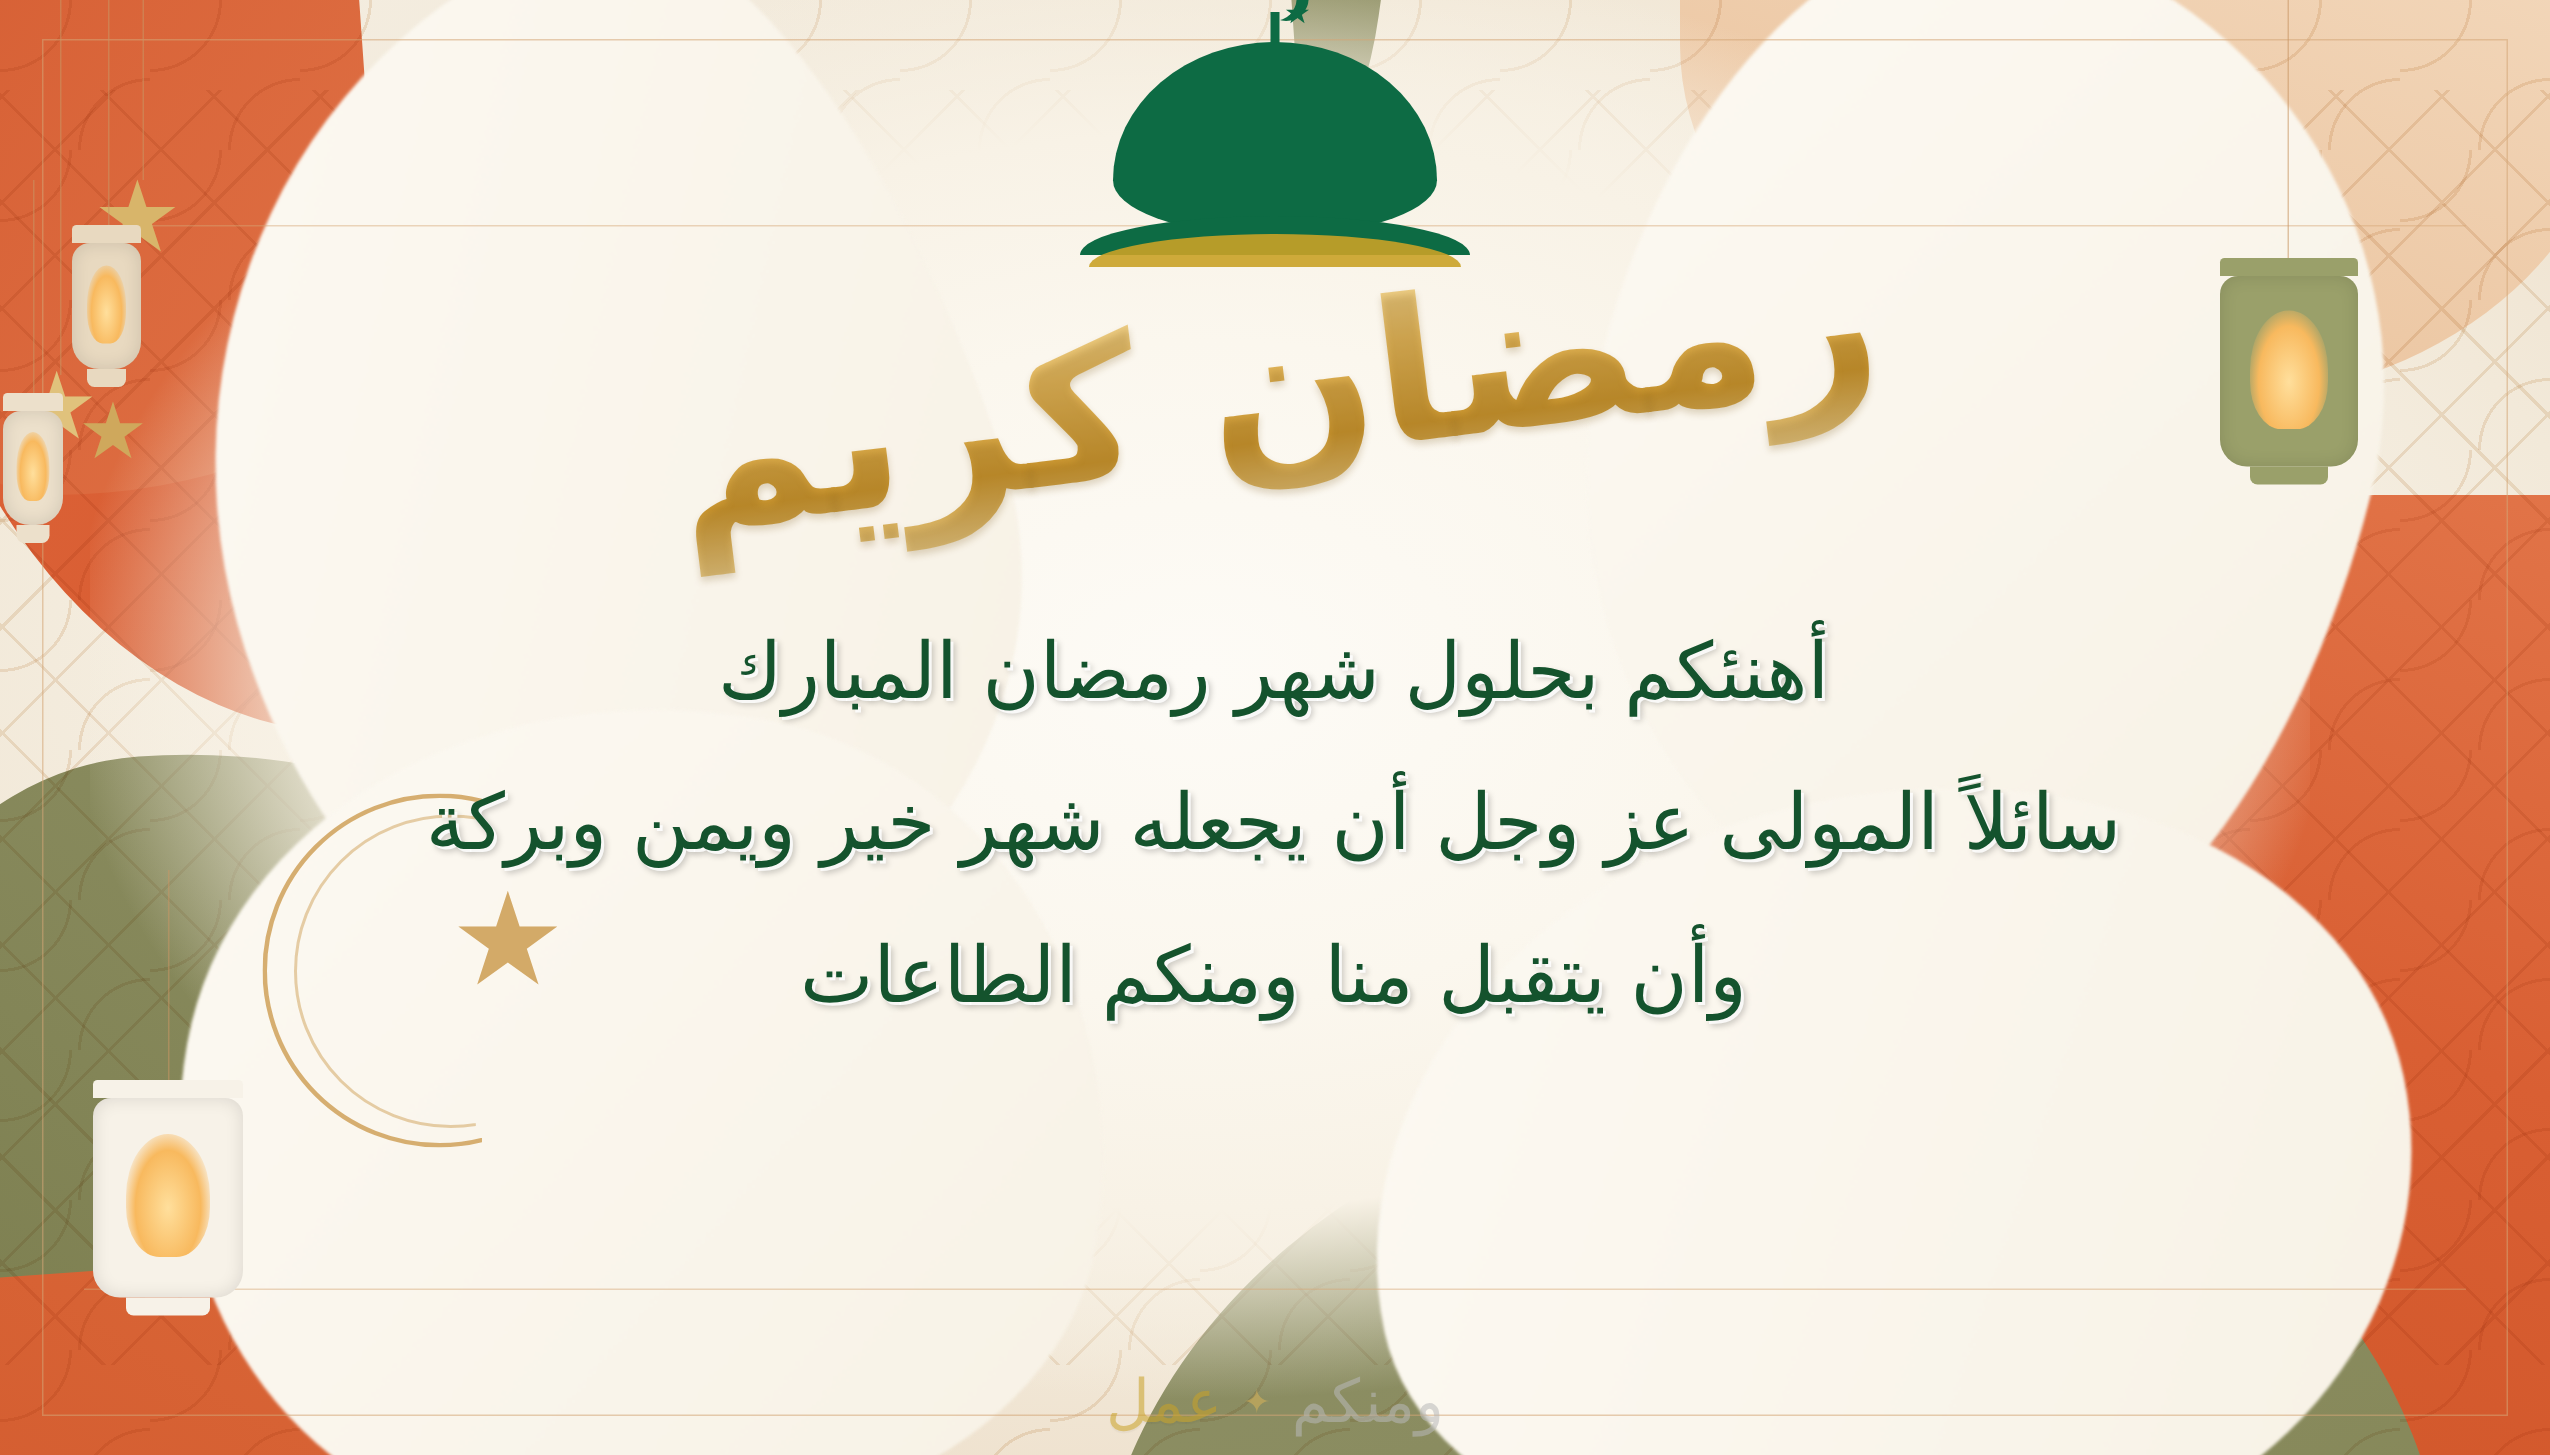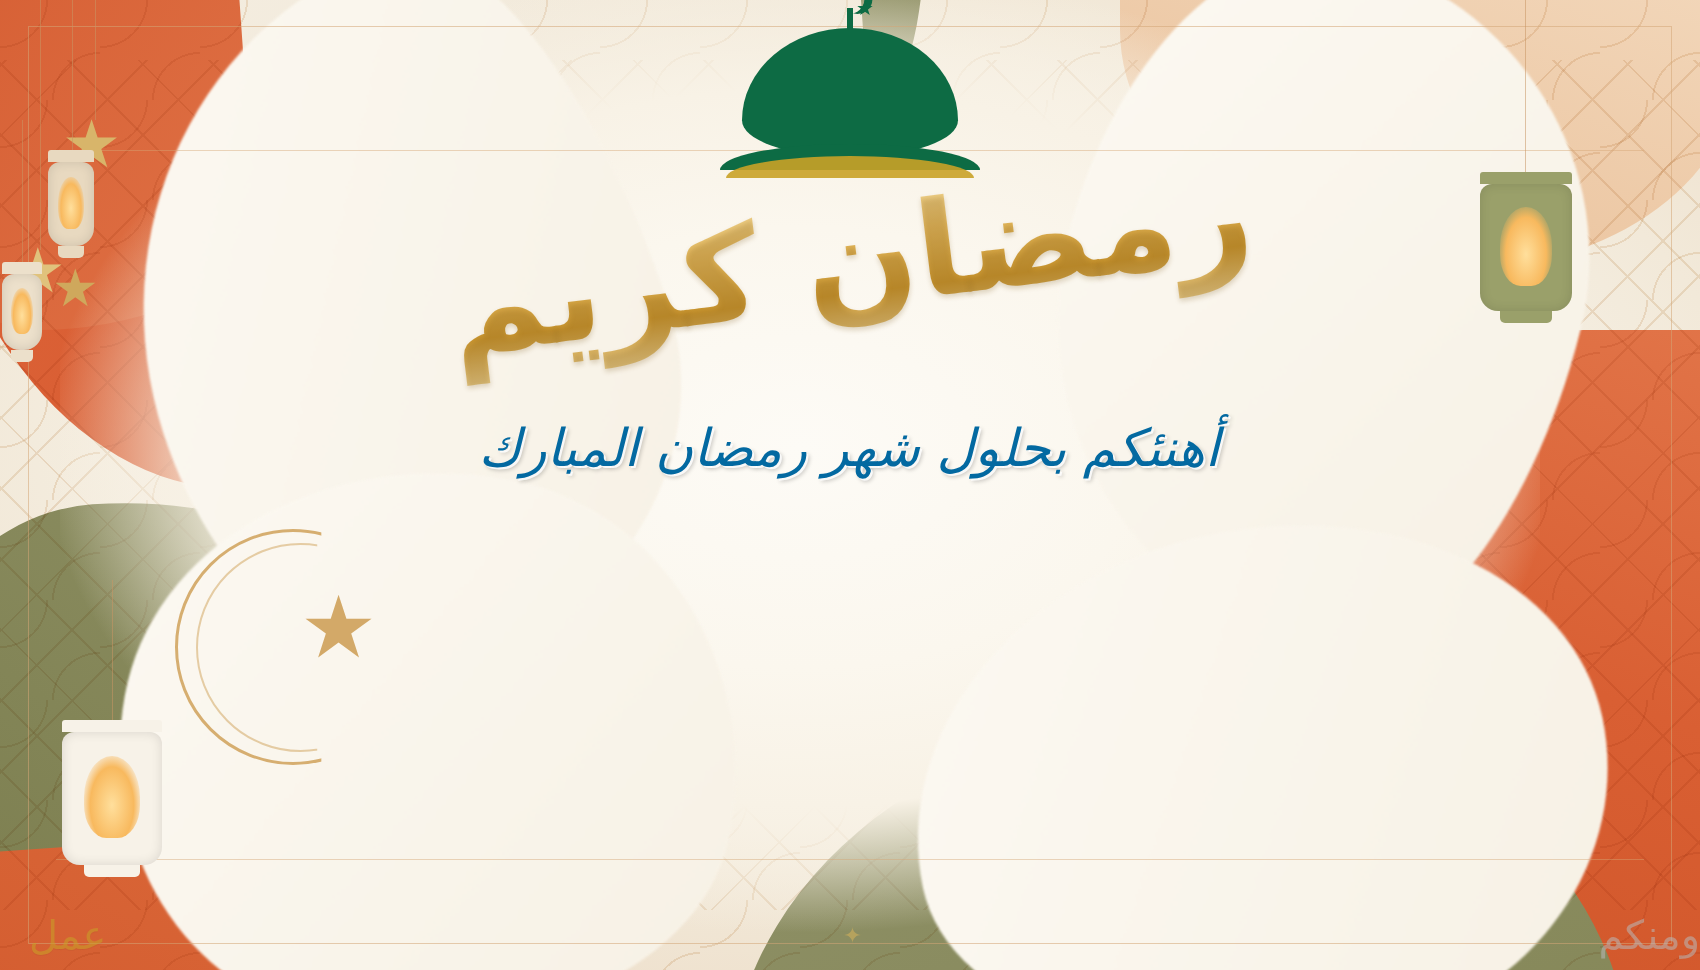--- a/index.html
+++ b/index.html
@@ -167,22 +167,21 @@
     direction:rtl;
     transform:rotate(-7deg);
     text-shadow:0 3px 5px rgba(120,80,20,.22);
     letter-spacing:-4px;
   }
 
   
   .greeting{
     position:absolute;left:148px;right:150px;top:398px;
     direction:rtl;text-align:center;
-    color:#0369a1;
-    font-style:italic;
+    color:#14532d;
   }
   .gline{
     font-family:"DejaVu Sans","Liberation Sans",sans-serif;
     font-size:52px;line-height:1.95;font-weight:400;
     letter-spacing:0px;
     text-shadow:2px 2px 0 rgba(255,255,255,.85), 3px 3px 4px rgba(0,0,0,.22);
   }
 
   
   .hang-line{position:absolute;width:1px;background:rgba(200,150,100,.55);}
@@ -220,23 +219,22 @@
   .crescent-orn2{
     position:absolute;left:196px;bottom:218px;width:205px;height:205px;
     border-radius:50%;
     border:2px solid rgba(201,150,70,.45);
     clip-path:polygon(0 0, 58% 0, 58% 100%, 0 100%);
   }
 
   
   .wm{
     position:absolute;left:0;right:0;bottom:12px;
-    display:flex;align-items:center;justify-content:space-between;gap:14px;
+    display:flex;align-items:center;justify-content:center;gap:14px;
     opacity:.55;
-    padding-left:29px;
   }
   .wm-logo{
     font-family:"DejaVu Sans","Liberation Sans",sans-serif;
     font-size:40px;color:#c9a227;direction:rtl;
     text-shadow:0 1px 1px rgba(0,0,0,.08);
   }
   .wm-spark{color:#d9b45a;font-size:22px;}
   .wm-ar{
     font-size:40px;color:#b9b9b9;direction:rtl;letter-spacing:-1px;
   }
@@ -326,20 +324,22 @@
     <div class="dome-tip"></div>
     <div class="dome-body"></div>
     <div class="dome-base"></div>
     <div class="dome-gold"></div>
   </div>
 
   <div class="calligraphy">رمضان كريم</div>
 
   <div class="greeting">
     <div class="gline">أهنئكم بحلول شهر رمضان المبارك</div>
+    <div class="gline">سائلاً المولى عز وجل أن يجعله شهر خير ويمن وبركة</div>
+    <div class="gline">وأن يتقبل منا ومنكم الطاعات</div>
   </div>
 
   <div class="wm">
     <span class="wm-logo">عمل</span>
     <span class="wm-spark">✦</span>
     <span class="wm-ar">ومنكم</span>
   </div>
 
 </div>
 

